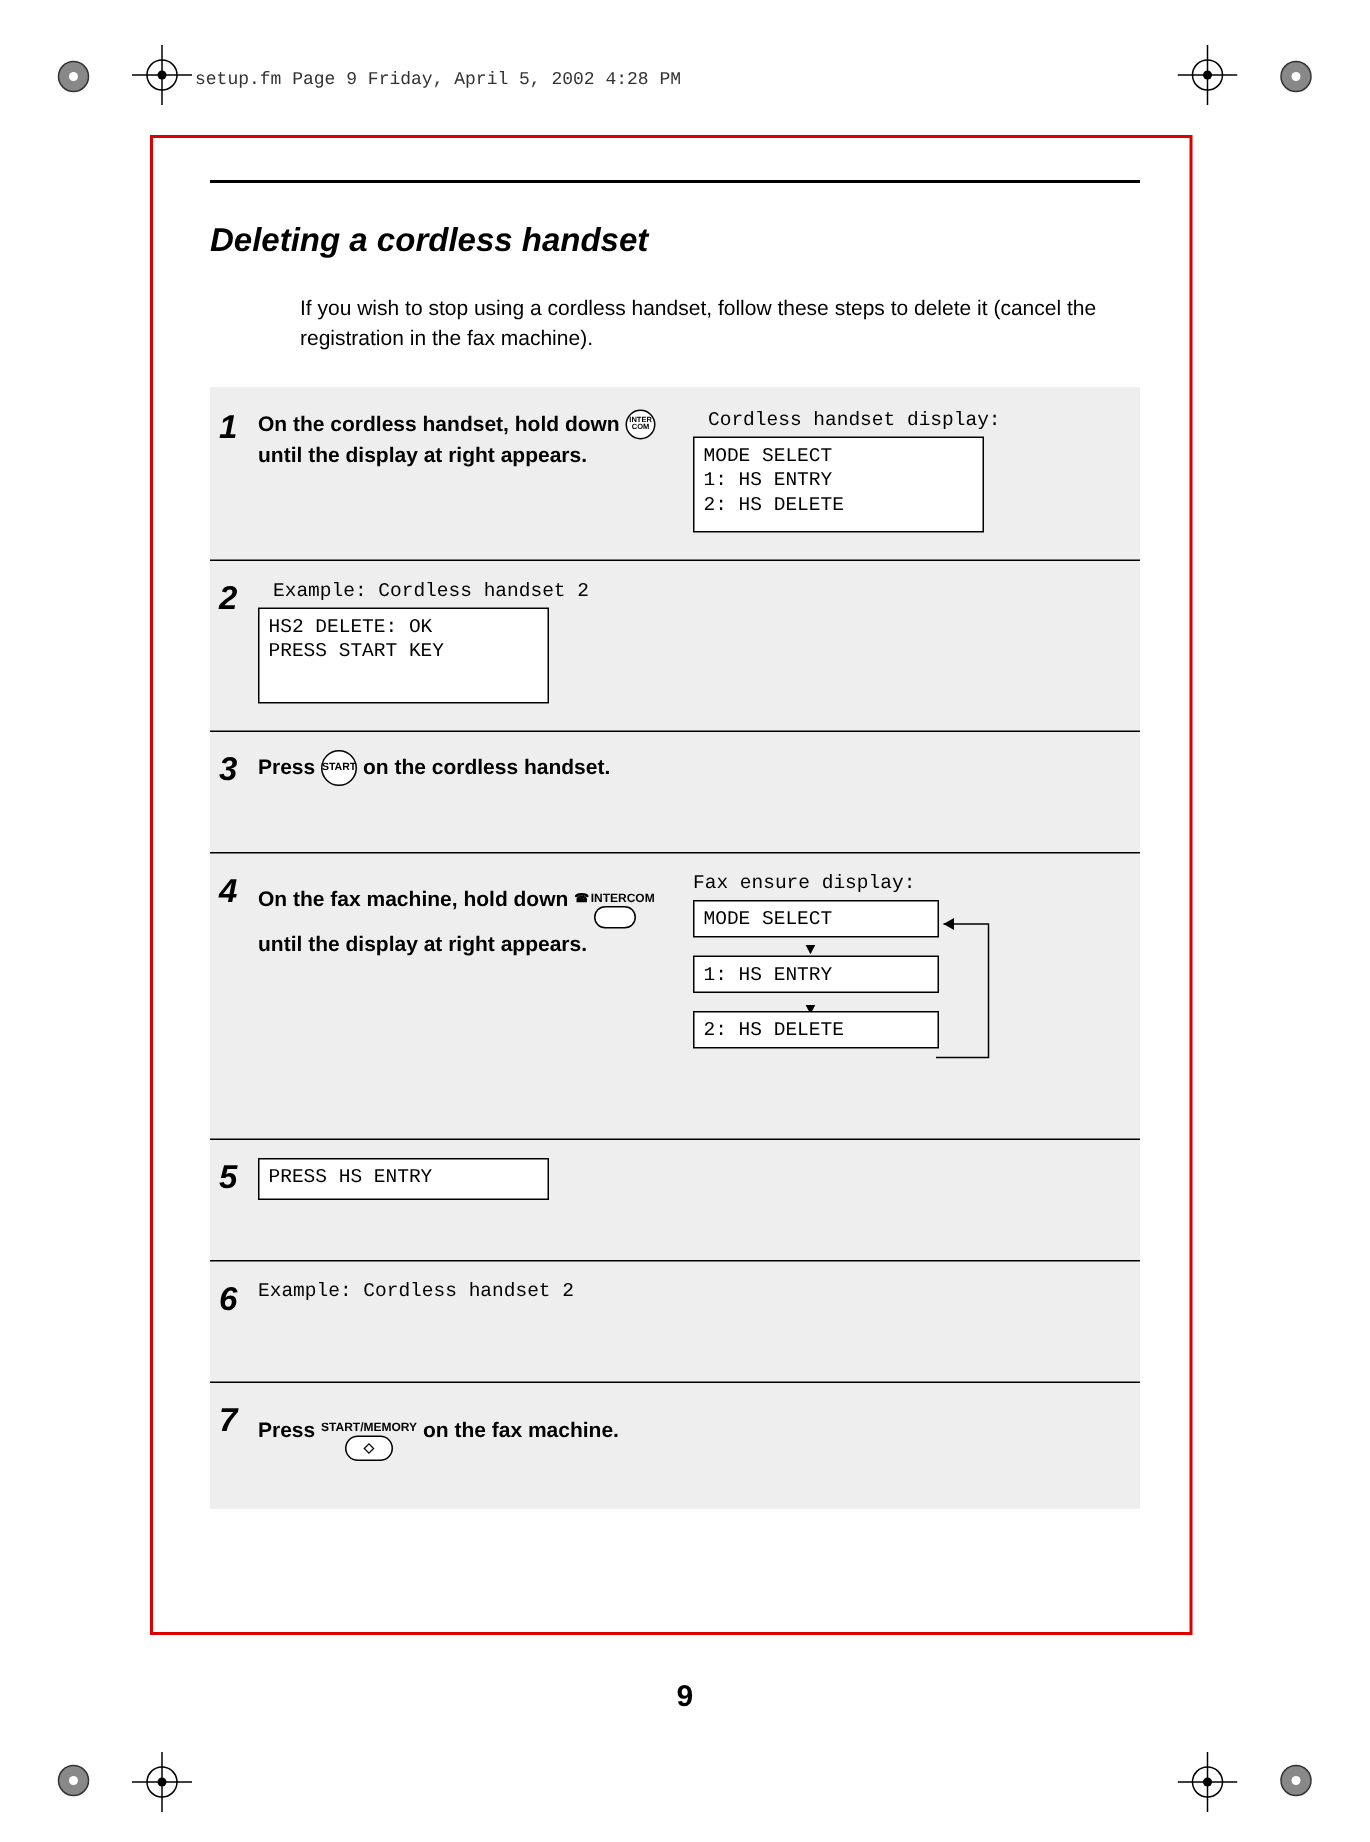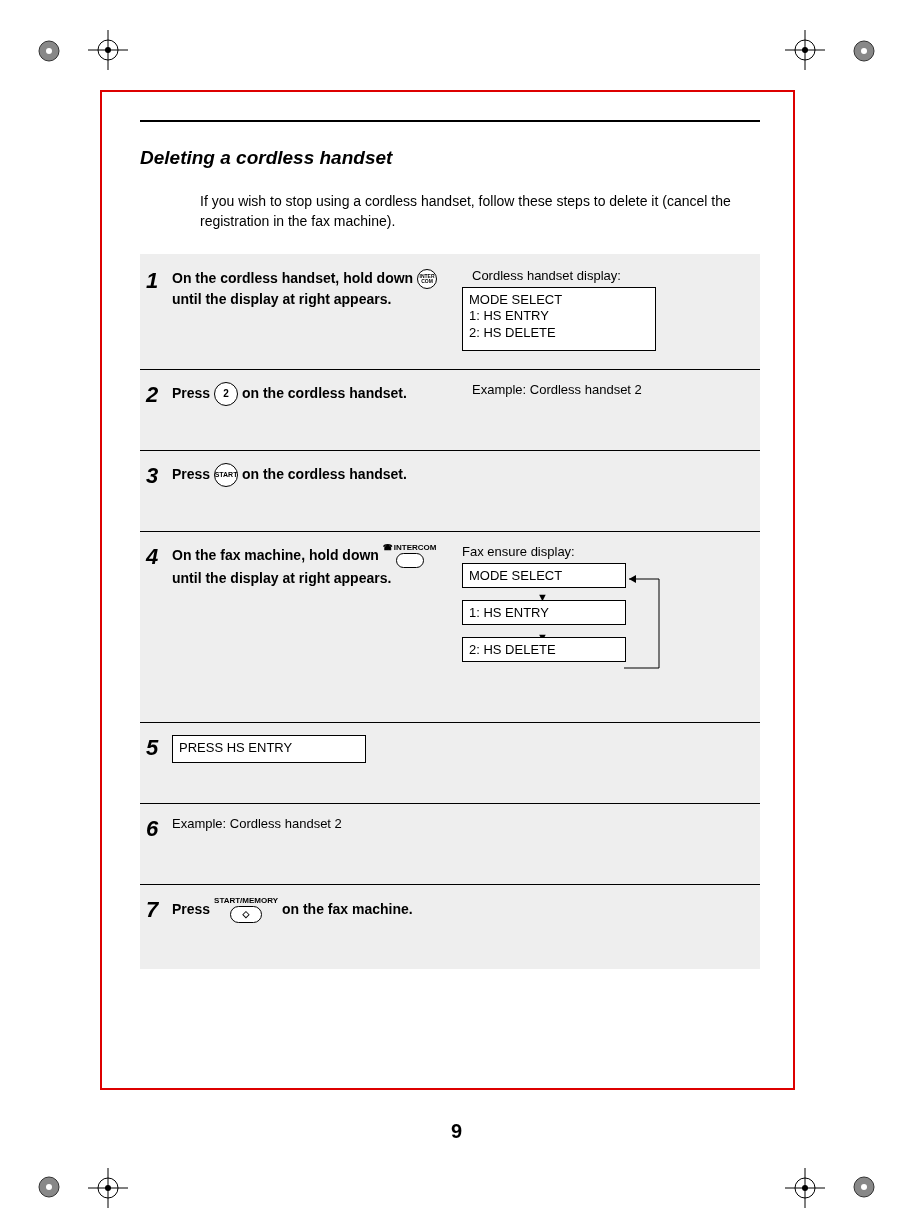--- a/index.html
+++ b/index.html
@@ -35,21 +35,21 @@
     position: absolute;
     top: 120px;
     left: 140px;
     width: 620px;
   }
   .top-rule {
     border-top: 2px solid #000;
     margin-bottom: 25px;
   }
   .title {
-    font-size: 19px;
+    font-size: 22px;
     font-weight: bold;
     font-style: italic;
     color: #000;
     margin-bottom: 22px;
   }
   .intro {
     font-size: 14px;
     line-height: 1.45;
     margin-left: 60px;
     margin-bottom: 22px;
@@ -81,20 +81,21 @@
     line-height: 1.5;
     flex: 1;
     padding-right: 10px;
     max-width: 280px;
   }
   .step-text.bold { font-weight: bold; }
   .step-right {
     width: 230px;
     flex-shrink: 0;
     font-size: 13px;
+    font-family: Liberation Mono, monospace;
   }
   .disp-caption {
     font-size: 13px;
     margin-bottom: 4px;
     padding-left: 10px;
   }
   .disp-box {
     border: 1px solid #000;
     background: #fff;
     padding: 4px 6px;
@@ -137,20 +138,21 @@
     flex-direction: column;
     align-items: center;
     vertical-align: middle;
     line-height: 1;
   }
   .btn-stack .lbl {
     font-size: 8px;
     font-weight: bold;
     margin-bottom: 1px;
     white-space: nowrap;
+    margin-top: 14px;
   }
   .btn-stack .lbl.with-icon::before {
     content: "☎";
     font-size: 8px;
     margin-right: 1px;
   }
   .oval-diamond {
     display: inline-flex;
     align-items: center;
     justify-content: center;
@@ -234,20 +236,21 @@
       <circle cx="11" cy="11" r="10" fill="#888" stroke="#333"></circle>
       <circle cx="11" cy="11" r="3" fill="#fff"></circle>
     </svg>
   <svg style="position:absolute;bottom:20px;right:88px" width="40" height="40">
       <line x1="20" y1="0" x2="20" y2="40" stroke="#000"></line>
       <line x1="0" y1="20" x2="40" y2="20" stroke="#000"></line>
       <circle cx="20" cy="20" r="10" fill="none" stroke="#000"></circle>
       <circle cx="20" cy="20" r="3" fill="#000"></circle>
     </svg>
 
+  <div class="header-text">setup.fm  Page 9  Friday, April 5, 2002  4:28 PM</div>
 
   <div class="red-frame"></div>
 
   <div class="content">
     <div class="top-rule"></div>
     <div class="title">Deleting a cordless handset</div>
     <div class="intro">If you wish to stop using a cordless handset, follow these steps to delete it (cancel the registration in the fax machine).</div>
 
     <div class="steps-box">
 
@@ -261,27 +264,24 @@
         <div class="step-right">
           <div class="disp-caption">Cordless handset display:</div>
           <div class="disp-box tall">MODE SELECT
 1: HS ENTRY
 2: HS DELETE</div>
         </div>
       </div>
 
       <div class="step">
         <div class="step-num">2</div>
-        <div class="step-text bold">
-          <span>Press </span>
-          <span class="circle-btn">2</span>
-          <span> on the cordless handset.</span>
-        </div>
         <div class="step-right">
           <div class="disp-caption">Example: Cordless handset 2</div>
+          <div class="disp-box tall">HS2 DELETE: OK
+PRESS START KEY</div>
         </div>
       </div>
 
       <div class="step">
         <div class="step-num">3</div>
         <div class="step-text bold">
           <span>Press </span>
           <span class="circle-btn" style="font-size:7px;">START</span>
           <span> on the cordless handset.</span>
         </div>

